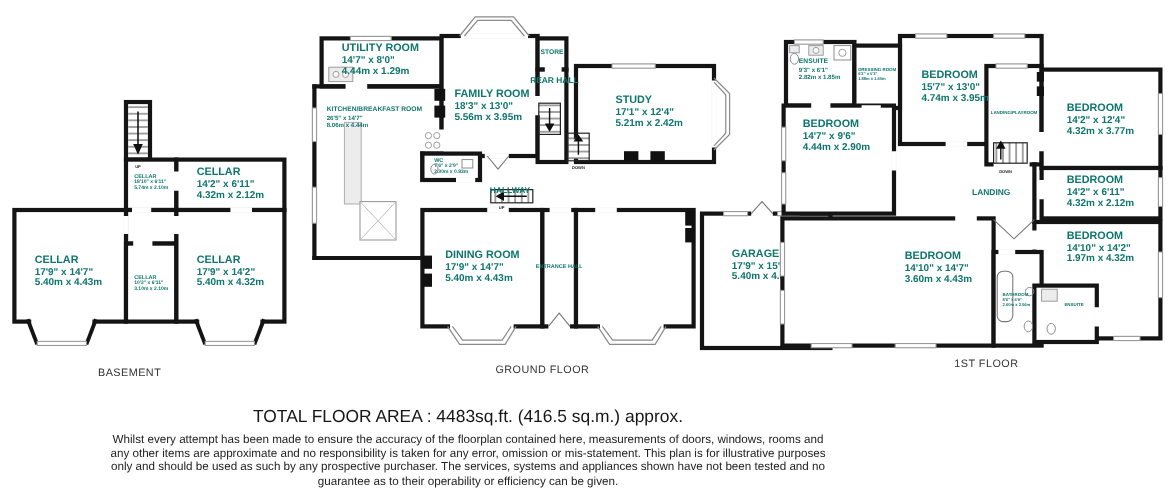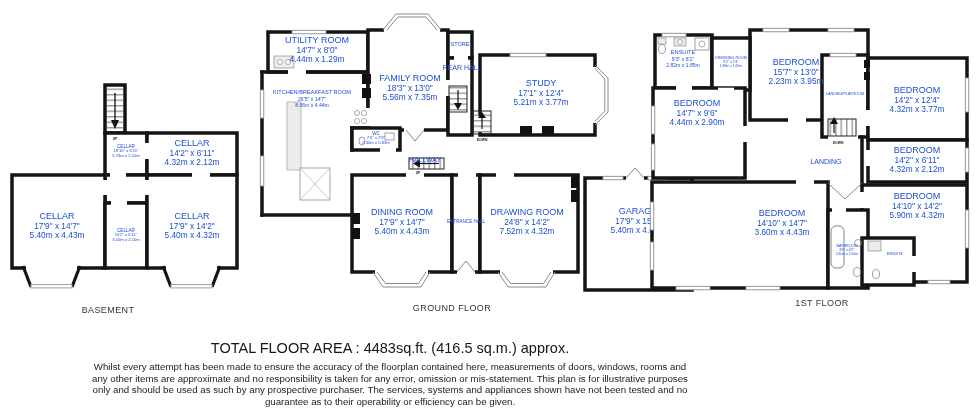--- a/index.html
+++ b/index.html
@@ -1,21 +1,21 @@
 <!DOCTYPE html>
 <html><head>
 <meta charset="utf-8">
 <style>
   html,body{margin:0;padding:0;background:#fff;}
   .page{position:relative;width:980px;height:418px;background:#ffffff;overflow:hidden;
         font-family:"Liberation Sans",sans-serif;color:#111;}
   .floor{position:absolute;}
   .floor svg{position:absolute;left:0;top:0;}
-  .rlabel{position:absolute;transform:translate(-50%,-50%);text-align:center;font-weight:normal;
-          line-height:1.18;white-space:nowrap;color:#1d4ed8;}
+  .rlabel{position:absolute;transform:translate(-50%,-50%);text-align:left;font-weight:bold;
+          line-height:1.18;white-space:nowrap;color:#0f766e;}
   .rlabel span{display:block;}
   .lg .rname{font-size:9px;}   .lg .rdim{font-size:8.3px;}
   .md .rname{font-size:7px;}
   .sm .rname{font-size:5.6px;} .sm .rdim{font-size:5.1px;}
   .xs .rname{font-size:4.6px;} .xs .rdim{font-size:4.2px;}
   .xxs .rname{font-size:3.7px;}.xxs .rdim{font-size:3.4px;}
   .tiny{position:absolute;transform:translate(-50%,-50%);font-size:3.4px;font-weight:bold;color:#222;}
   .caption{position:absolute;transform:translate(-50%,-50%);font-size:9px;color:#333;
            letter-spacing:.4px;white-space:nowrap;}
   .footer{position:absolute;left:0;top:340px;width:780px;text-align:center;}
@@ -209,53 +209,48 @@
       <span class="rdim">4.44m x 1.29m</span>
     </div>
     <div class="rlabel sm" style="left:54px;top:88px;">
       <span class="rname">KITCHEN/BREAKFAST ROOM</span>
       <span class="rdim">26'5" x 14'7"</span>
       <span class="rdim">8.06m x 4.44m</span>
     </div>
     <div class="rlabel lg" style="left:152px;top:78px;">
       <span class="rname">FAMILY ROOM</span>
       <span class="rdim">18'3" x 13'0"</span>
-      <span class="rdim">5.56m x 7.35m</span>
+      <span class="rdim">5.56m x 3.95m</span>
     </div>
     <div class="rlabel sm" style="left:202px;top:34px;">
       <span class="rname">STORE</span>
     </div>
     <div class="rlabel md" style="left:204px;top:58px;">
       <span class="rname">REAR HALL</span>
     </div>
     <div class="rlabel lg" style="left:283px;top:83px;">
       <span class="rname">STUDY</span>
       <span class="rdim">17'1" x 12'4"</span>
-      <span class="rdim">5.21m x 3.77m</span>
+      <span class="rdim">5.21m x 2.42m</span>
     </div>
     <div class="rlabel xs" style="left:118px;top:129px;">
       <span class="rname">WC</span>
       <span class="rdim">7'6" x 2'9"</span>
       <span class="rdim">2.30m x 0.83m</span>
     </div>
     <div class="rlabel md" style="left:167px;top:150px;">
       <span class="rname">HALLWAY</span>
     </div>
     <div class="rlabel lg" style="left:144px;top:212px;">
       <span class="rname">DINING ROOM</span>
       <span class="rdim">17'9" x 14'7"</span>
       <span class="rdim">5.40m x 4.43m</span>
     </div>
     <div class="rlabel xs" style="left:208px;top:212px;">
       <span class="rname">ENTRANCE HALL</span>
-    </div>
-    <div class="rlabel lg" style="left:269px;top:212px;">
-      <span class="rname">DRAWING ROOM</span>
-      <span class="rdim">24'8" x 14'2"</span>
-      <span class="rdim">7.52m x 4.32m</span>
     </div>
     <div class="rlabel lg" style="left:380px;top:211px;">
       <span class="rname">GARAGE</span>
       <span class="rdim">17'9" x 15'5"</span>
       <span class="rdim">5.40m x 4.69m</span>
     </div>
     <div class="tiny" style="left:224px;top:130px;">DOWN</div>
     <div class="tiny" style="left:160px;top:163px;">UP</div>
     <div class="caption" style="left:194px;top:298px;text-align:right;">GROUND FLOOR</div>
   </div>
@@ -342,41 +337,41 @@
       <span class="rdim">2.82m x 1.85m</span>
     </div>
     <div class="rlabel xxs" style="left:83px;top:52px;">
       <span class="rname">DRESSING ROOM</span>
       <span class="rdim">6'2" x 5'3"</span>
       <span class="rdim">1.88m x 1.60m</span>
     </div>
     <div class="rlabel lg" style="left:148px;top:62px;">
       <span class="rname">BEDROOM</span>
       <span class="rdim">15'7" x 13'0"</span>
-      <span class="rdim">2.23m x 3.95m</span>
+      <span class="rdim">4.74m x 3.95m</span>
     </div>
     <div class="rlabel lg" style="left:49px;top:103px;">
       <span class="rname">BEDROOM</span>
       <span class="rdim">14'7" x 9'6"</span>
       <span class="rdim">4.44m x 2.90m</span>
     </div>
     <div class="rlabel lg" style="left:269px;top:90px;">
       <span class="rname">BEDROOM</span>
       <span class="rdim">14'2" x 12'4"</span>
       <span class="rdim">4.32m x 3.77m</span>
     </div>
     <div class="rlabel lg" style="left:269px;top:150px;">
       <span class="rname">BEDROOM</span>
       <span class="rdim">14'2" x 6'11"</span>
       <span class="rdim">4.32m x 2.12m</span>
     </div>
     <div class="rlabel lg" style="left:269px;top:196px;">
       <span class="rname">BEDROOM</span>
       <span class="rdim">14'10" x 14'2"</span>
-      <span class="rdim">5.90m x 4.32m</span>
+      <span class="rdim">1.97m x 4.32m</span>
     </div>
     <div class="rlabel lg" style="left:134px;top:213px;">
       <span class="rname">BEDROOM</span>
       <span class="rdim">14'10" x 14'7"</span>
       <span class="rdim">3.60m x 4.43m</span>
     </div>
     <div class="rlabel xxs" style="left:199px;top:240px;">
       <span class="rname">BATHROOM</span>
       <span class="rdim">8'6" x 6'9"</span>
       <span class="rdim">2.60m x 2.06m</span>

